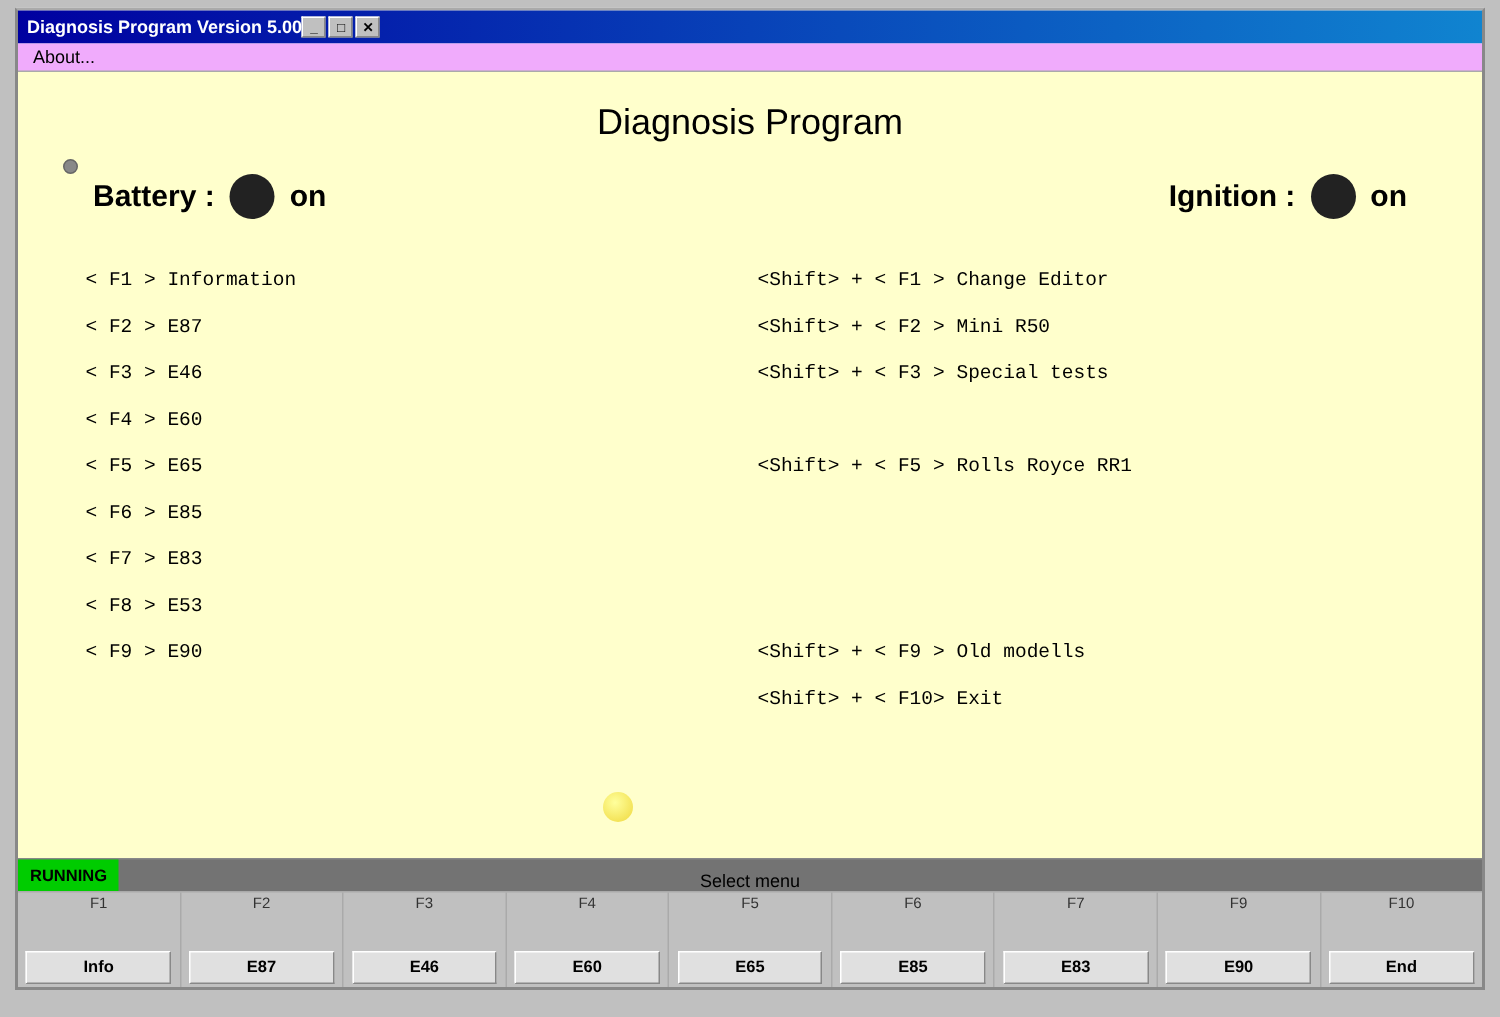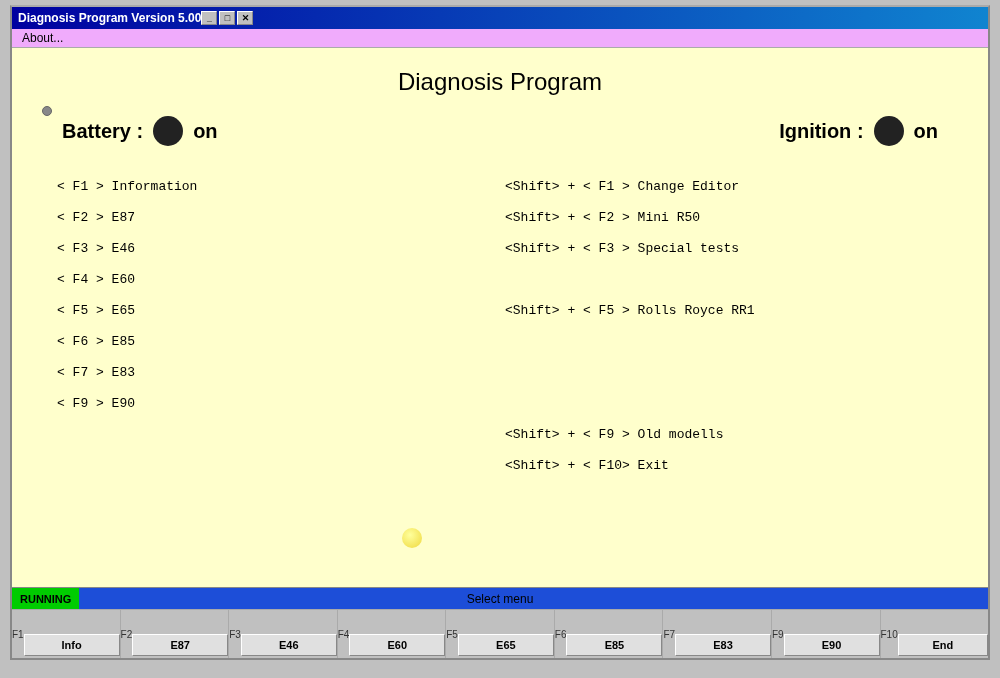--- a/index.html
+++ b/index.html
@@ -139,23 +139,23 @@
 
     .menu-item {
       padding: 8px 5px;
       font-size: 13px;
       font-family: 'Courier New', Courier, monospace;
     }
 
     
     .status-bar {
       display: flex;
-      align-items: center;
+      align-items: flex-end;
       justify-content: center;
-      background: #1d4ed8;
+      background: #737373;
       height: 22px;
       border-top: 1px solid #888;
       font-family: Arial, sans-serif;
       font-size: 12px;
       flex-shrink: 0;
       position: relative;
     }
 
     .running-badge {
       position: absolute;
@@ -179,20 +179,21 @@
     .fkey-bar {
       display: flex;
       background: #c0c0c0;
       border-top: 1px solid #aaa;
       flex-shrink: 0;
     }
 
     .fkey-group {
       flex: 1;
       display: flex;
+      flex-direction: column;
       align-items: center;
       border-right: 1px solid #aaa;
     }
 
     .fkey-group:last-child {
       border-right: none;
     }
 
     .fkey-label {
       font-size: 10px;
@@ -284,20 +285,23 @@
         <div class="menu-item">
           <span>&lt; F5 &gt; E65</span>
         </div>
         <div class="menu-item">
           <span>&lt; F6 &gt; E85</span>
         </div>
         <div class="menu-item">
           <span>&lt; F7 &gt; E83</span>
         </div>
         <div class="menu-item">
+          <span>&lt; F8 &gt; E53</span>
+        </div>
+        <div class="menu-item">
           <span>&lt; F9 &gt; E90</span>
         </div>
       </div>
 
       <div>
         <div class="menu-item">
           <span>&lt;Shift&gt; + &lt; F1 &gt; Change Editor</span>
         </div>
         <div class="menu-item">
           <span>&lt;Shift&gt; + &lt; F2 &gt; Mini R50</span>

